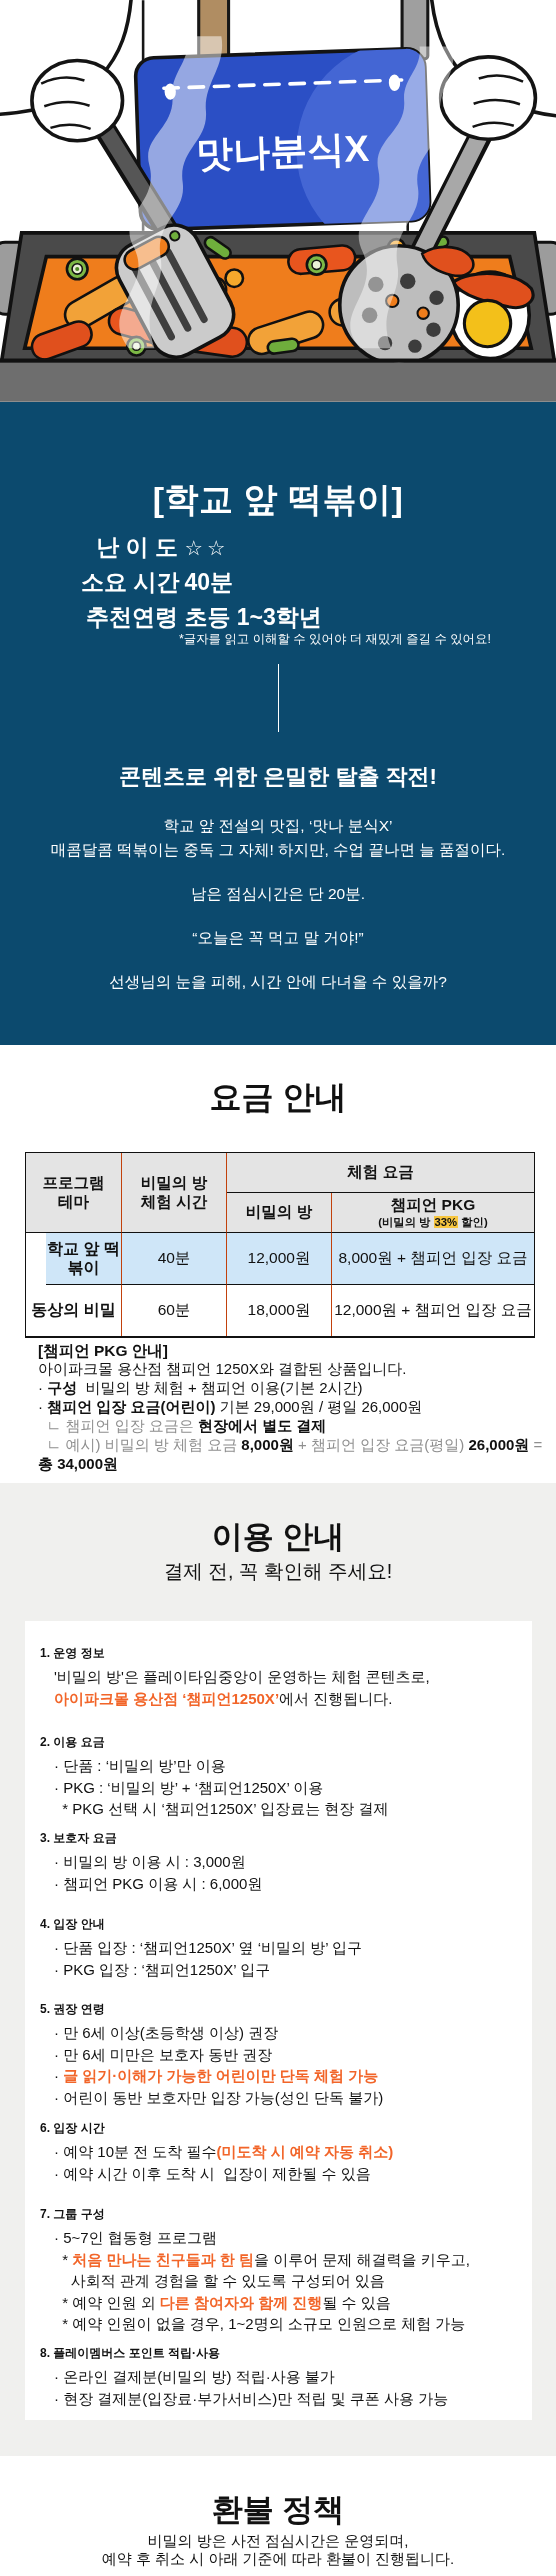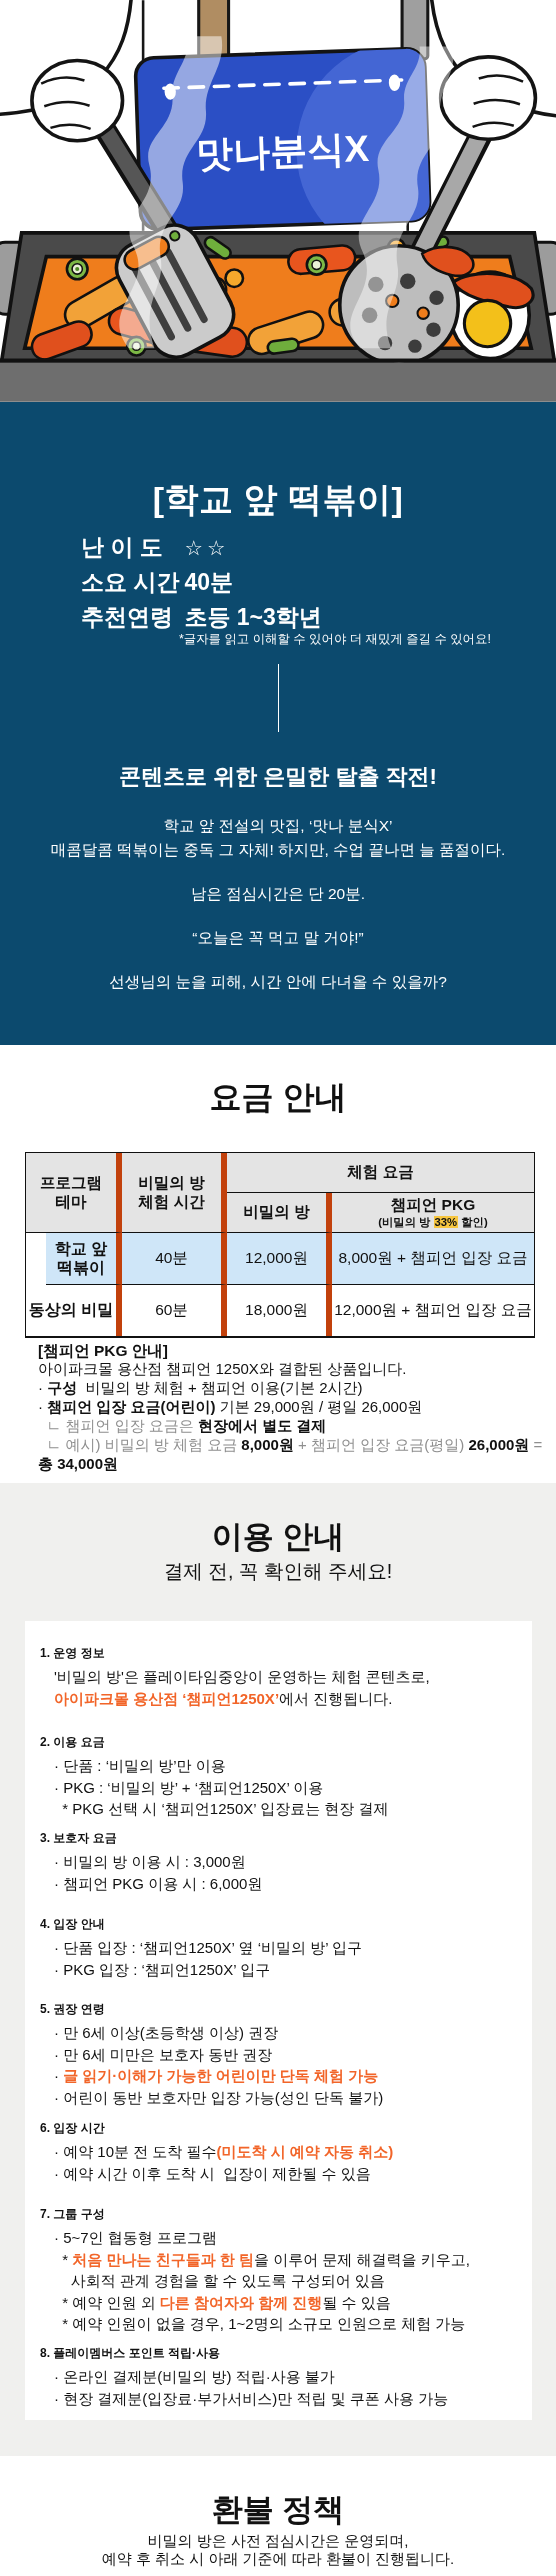--- a/index.html
+++ b/index.html
@@ -7,41 +7,41 @@
         font-family:"Liberation Sans","DejaVu Sans",sans-serif;color:#111;}
   section{position:absolute;left:0;width:556px;}
 
   
   .illu{position:absolute;top:0;left:0;width:556px;height:402px;}
 
   
   .hero{top:402px;height:643px;background:#0c4a6e;color:#fff;}
   .hero-title{position:absolute;top:75px;width:100%;text-align:center;font-size:34px;font-weight:bold;letter-spacing:0.5px;}
   .info-row{position:absolute;left:81px;font-size:23px;font-weight:bold;white-space:nowrap;}
-  .info-row .lab{display:inline-block;width:97px;}
+  .info-row .lab{display:inline-block;width:97px;text-align:right;}
   .info-row .val{font-weight:bold;}
   .r0{top:130px}.r1{top:165px}.r2{top:200px}
   .stars{font-size:20.6px;letter-spacing:4.1px;}
   .hero-note{position:absolute;left:179px;top:229px;font-size:12.4px;}
   .hero-divider{position:absolute;left:278px;top:262px;width:1px;height:68px;background:#fff;}
   .tagline{position:absolute;top:360px;width:100%;text-align:center;font-size:22px;font-weight:bold;}
   .story-line{position:absolute;width:100%;text-align:center;font-size:15.5px;}
   .s0{top:414px}.s1{top:438px}.s2{top:482px}.s3{top:526px}.s4{top:570px}
 
   
   .sec-title{position:absolute;width:100%;text-align:center;font-weight:bold;font-size:32px;color:#111;}
 
   
   .fee{top:1045px;height:438px;background:#fff;}
   .fee .sec-title{top:31px;}
   .fee-table{position:absolute;top:107px;left:25px;}
   .ft{display:grid;grid-template-columns:96px 105px 105px 202px;grid-template-rows:40px 40px 52px 51px;
       border:1px solid #111;border-top-width:1.5px;border-bottom-width:2.1px;background:#fff;}
   .c{display:flex;flex-direction:column;align-items:center;justify-content:center;text-align:center;
-     border-right:6px solid #c2410c;border-bottom:1px solid #111;font-size:15.5px;line-height:18.5px;}
+     border-right:1px solid #c2410c;border-bottom:1px solid #111;font-size:15.5px;line-height:18.5px;}
   .no-r{border-right:none!important;}
   .no-b{border-bottom:none!important;}
   .hdr{background:#e4e4e4;font-weight:bold;white-space:pre-line;}
   .blue{background:#cfe6f8;}
   .prog{font-weight:bold;font-size:16px;}
   .pkg-s{font-size:11.3px;line-height:13.4px;font-weight:bold;margin-top:1.5px;}
   .hl{background:#f7c63f;padding:0 1px;}
   .b{font-weight:bold;}
   .o{color:#f26529;font-weight:bold;}
   .g{color:#8f8f8f;}

